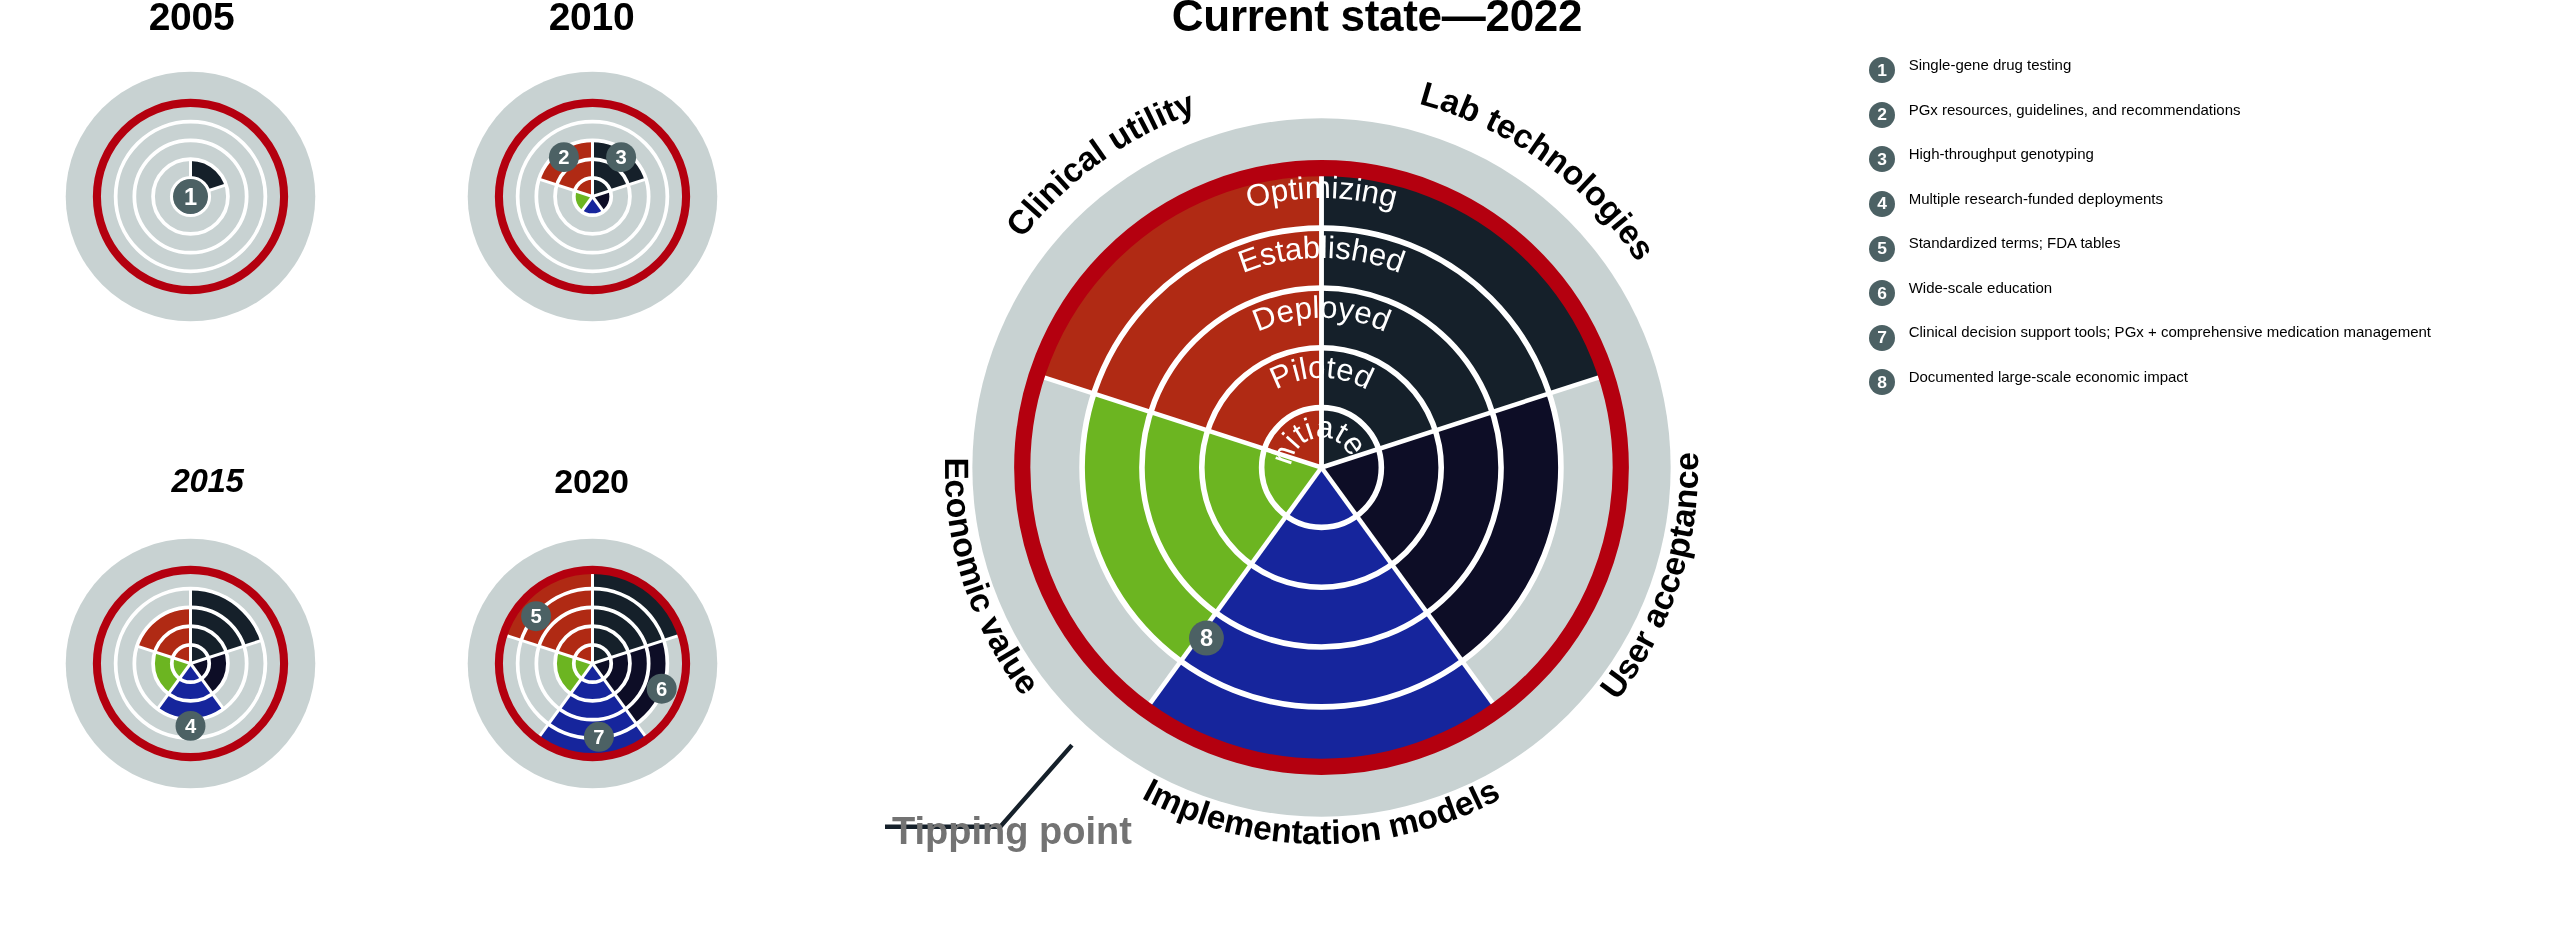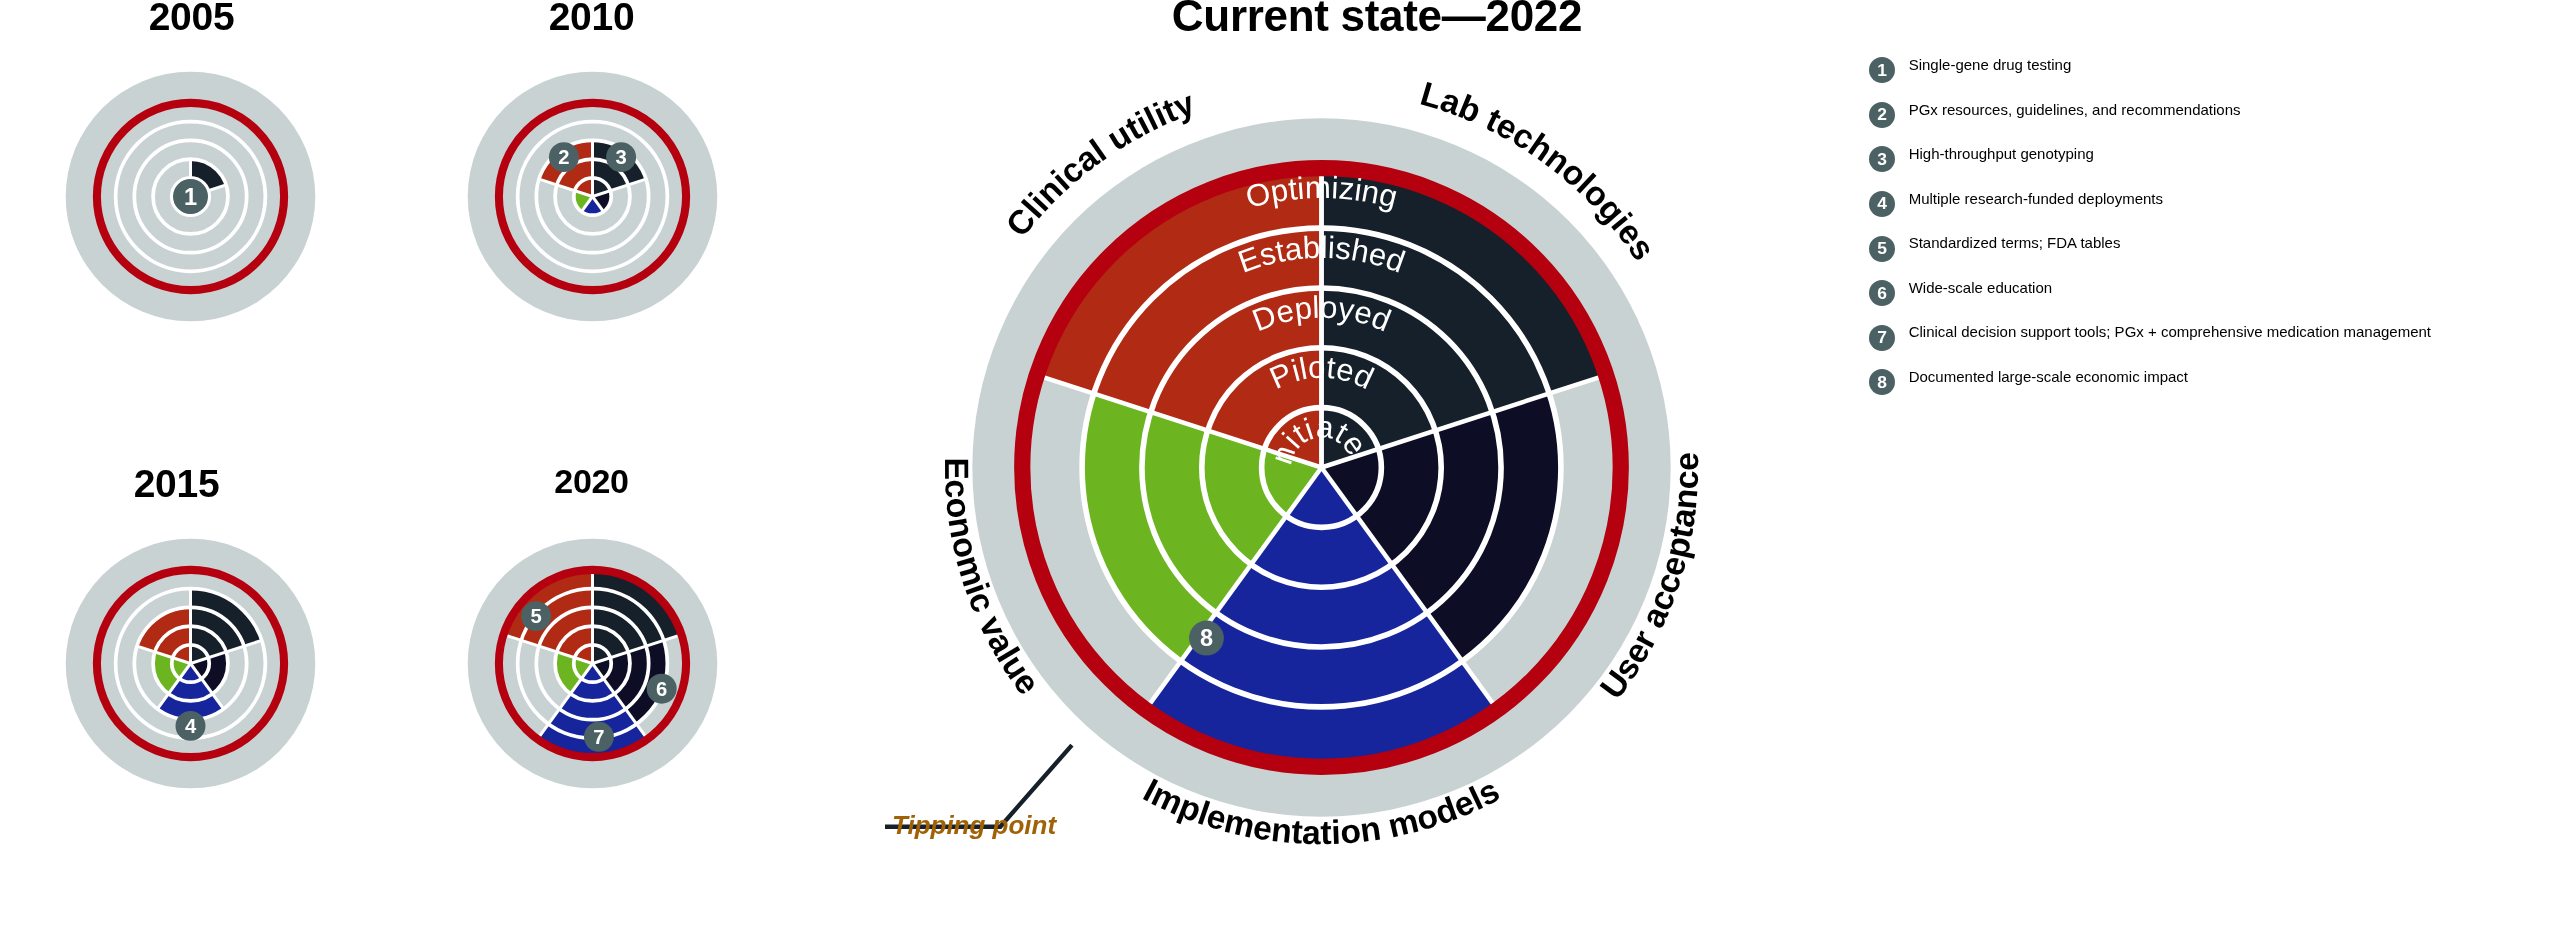--- a/index.html
+++ b/index.html
@@ -12,21 +12,21 @@
   .panel-title{
     position:absolute;
     font-weight:bold;
     color:#000000;
     text-align:center;
     white-space:nowrap;
     letter-spacing:-0.3px;
   }
   #t2005{left:92px;top:-5px;width:199px;font-size:39px;}
   #t2010{left:492px;top:-5px;width:199px;font-size:39px;}
-  #t2015{left:77px;top:462px;width:199px;font-size:39px;}
+  #t2015{left:108px;top:462px;width:199px;font-size:33px;font-style:italic;}
   #t2020{left:492px;top:462px;width:199px;font-size:34px;}
   #tmain{left:1059px;top:-8.7px;width:636px;font-size:44px;}
 
   svg{display:block;overflow:visible;}
   .mini-wrap{position:absolute;}
   #m2005{left:47px;top:53px;}
   #m2010{left:449px;top:53px;}
   #m2015{left:47px;top:520px;}
   #m2020{left:449px;top:520px;}
   #mmain{left:910px;top:56px;}
@@ -45,21 +45,21 @@
     font-size:17.4px;font-weight:bold;
     display:flex;align-items:center;justify-content:center;
     margin-right:13.7px;margin-top:1.2px;
   }
   .legend-text{
     font-size:15px;color:#000000;line-height:1.22;
     max-width:648px;
   }
   .tip-label{
     position:absolute;left:892px;top:810px;
-    font-size:26px;font-weight:bold;color:#a16207;white-space:nowrap;font-style:italic;
+    font-size:38px;font-weight:bold;color:#737373;white-space:nowrap;
   }
 </style>
 </head>
 <body>
 
 <div id="figure">
 
   <div class="panel-title" id="t2005">2005</div>
   <div class="panel-title" id="t2010">2010</div>
   <div class="panel-title" id="t2015">2015</div>

